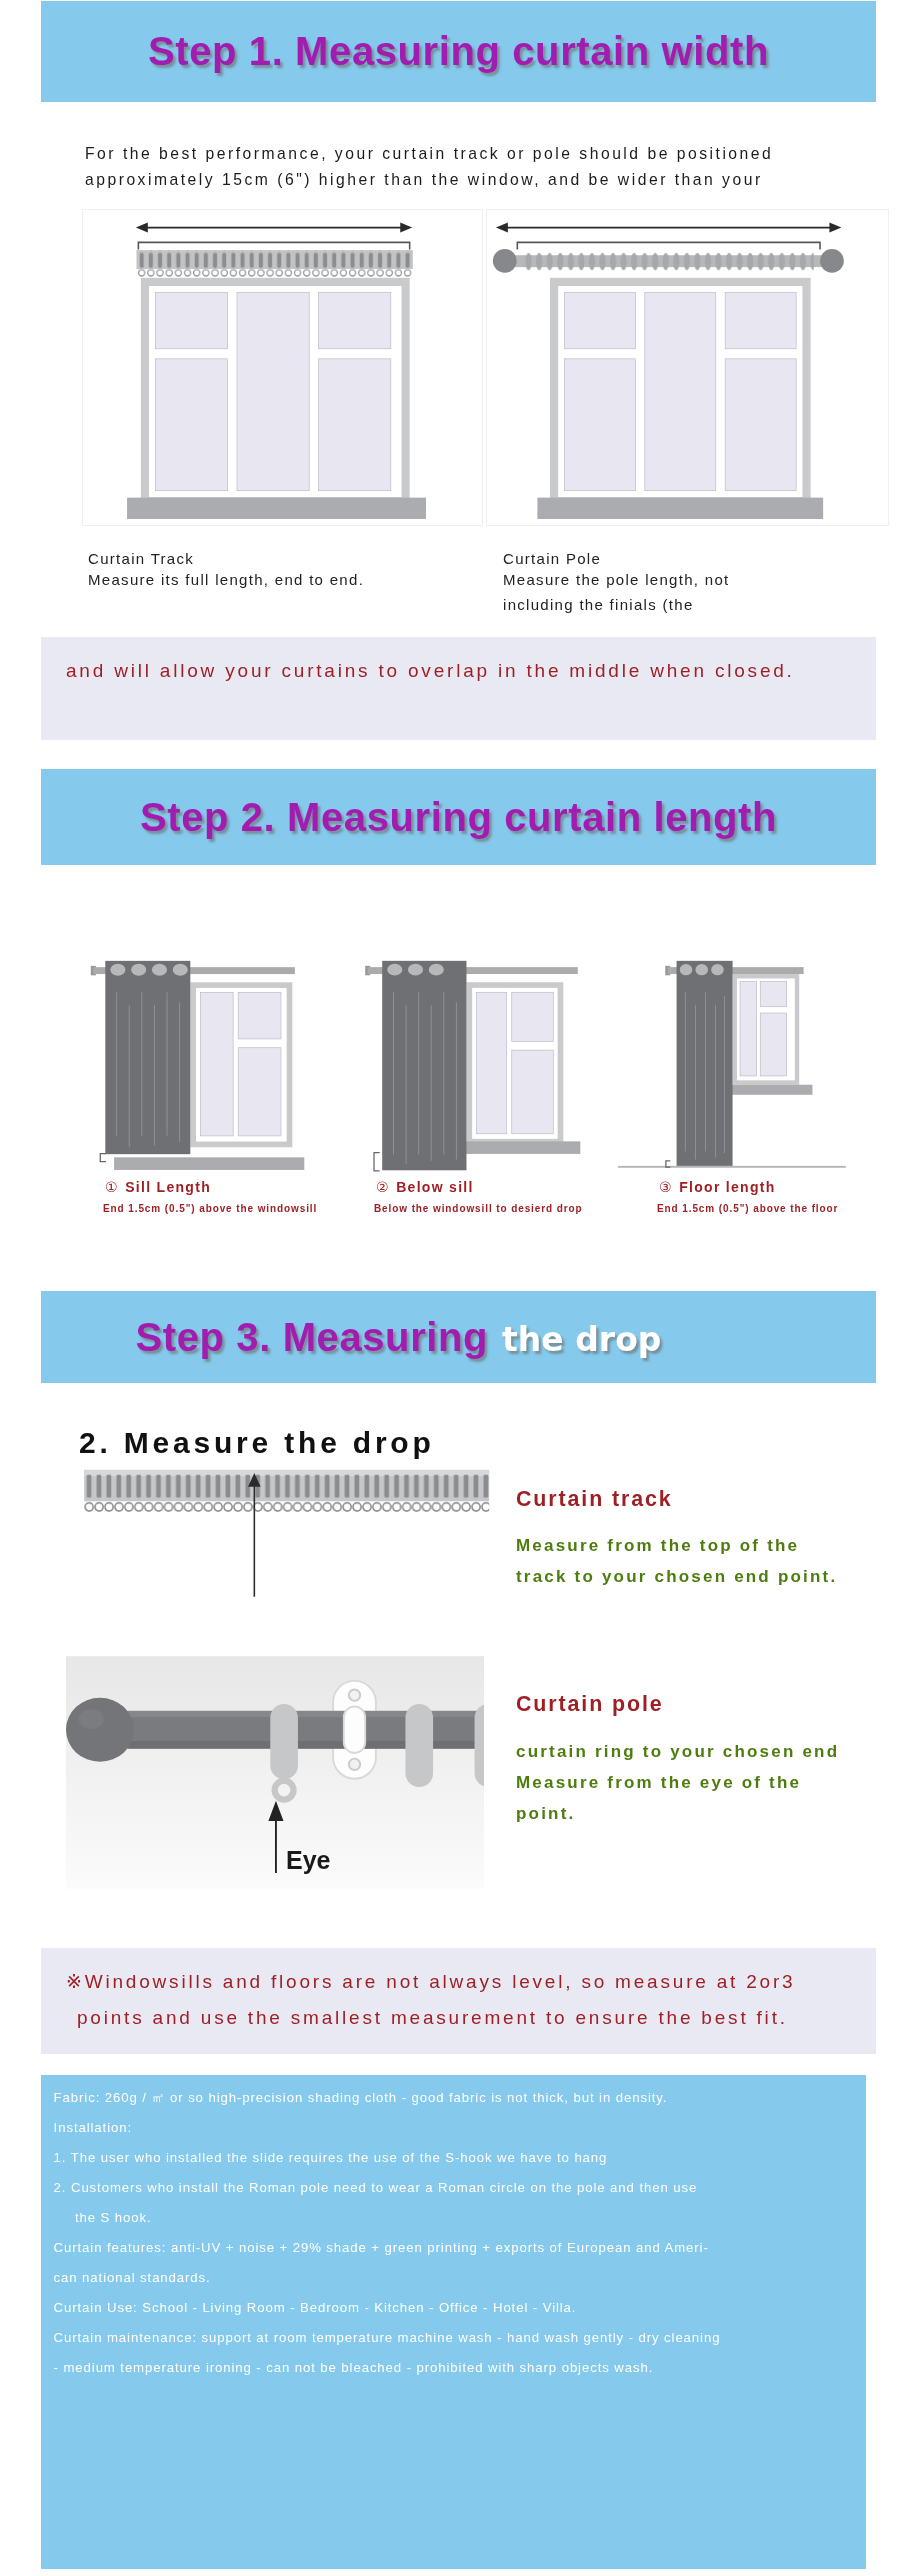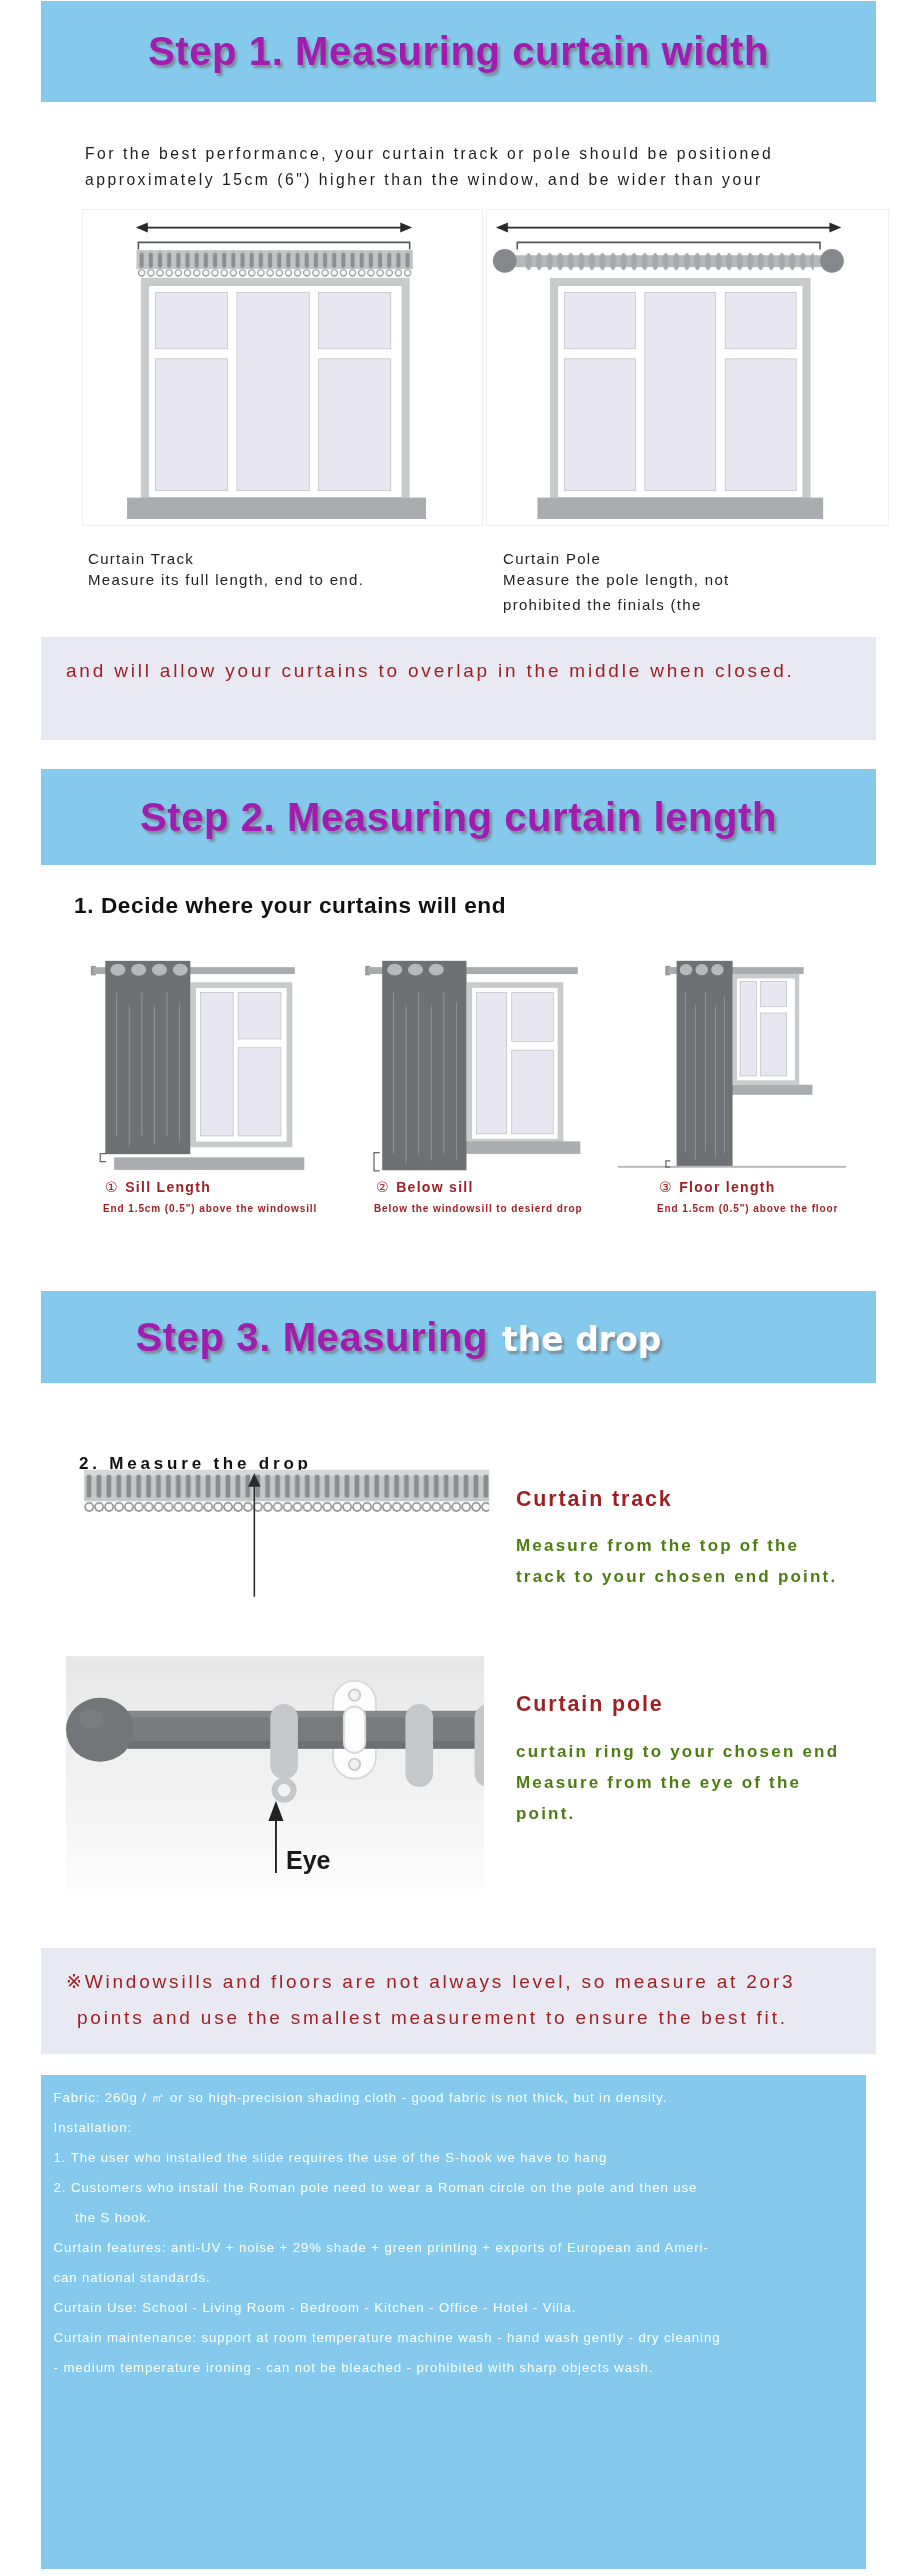--- a/index.html
+++ b/index.html
@@ -108,32 +108,31 @@
     </svg>
   </div>
 
   <div class="abs" style="left:88px;top:550px;">
     <div class="cap-title">Curtain Track</div>
     <div class="cap-line">Measure its full length, end to end.</div>
   </div>
   <div class="abs" style="left:503px;top:550px;">
     <div class="cap-title">Curtain Pole</div>
     <div class="cap-line">Measure the pole length, not</div>
-    <div class="cap-line">prohibited the finials (the</div>
+    <div class="cap-line">including the finials (the</div>
   </div>
 
   <div class="note" style="top:637px;height:103px;">
     <div>and will allow your curtains to overlap in the middle when closed.</div>
   </div>
 
   <div class="banner" style="top:769px;height:96px;">
     <span class="banner-text">Step 2. Measuring curtain length</span>
   </div>
 
-  <div class="h-black" style="left:74px;top:893px;font-size:22.6px;letter-spacing:0.6px;">1. Decide where your curtains will end</div>
 
   <svg class="abs" style="left:82px;top:947px;" width="233" height="233" viewBox="0 0 370 370">
     <rect x="172" y="56" width="162" height="262" fill="#c9cacc"></rect>
     <rect x="181" y="65" width="144" height="244" fill="#ffffff"></rect>
     <rect x="188" y="72" width="52" height="228" fill="#e7e6f1" stroke="#b7b7c2"></rect>
     <rect x="248" y="72" width="68" height="74" fill="#e7e6f1" stroke="#b7b7c2"></rect>
     <rect x="248" y="160" width="68" height="140" fill="#e7e6f1" stroke="#b7b7c2"></rect>
     <rect x="51" y="334" width="302" height="20" fill="#aaacaf"></rect>
     <rect x="14" y="30" width="8" height="15" fill="#96989b"></rect>
     <rect x="18" y="32" width="320" height="11" fill="#a9abad"></rect>
@@ -213,21 +212,21 @@
   </div>
   <div class="opt-sub" style="left:657px;top:1203px;">End 1.5cm (0.5") above the floor</div>
 
   <div class="banner" style="top:1291px;height:92px;">
     <span style="transform:translateX(-60px);display:flex;align-items:baseline;">
       <span class="banner-text">Step 3. Measuring</span>
       <span class="banner-sub">the drop</span>
     </span>
   </div>
 
-  <div class="h-black" style="left:79px;top:1426px;font-size:17px;letter-spacing:3.8px;margin-top:28px;">2. Measure the drop</div>
+  <div class="h-black" style="left:79px;top:1426px;font-size:30px;letter-spacing:3.8px;">2. Measure the drop</div>
 
   <svg class="abs" style="left:79px;top:1468px;" width="421" height="135" viewBox="0 0 670 215">
     <defs>
       <pattern id="hk2" x="8" y="3" width="15.8" height="50" patternUnits="userSpaceOnUse">
         <rect x="4" y="8" width="7.5" height="36" rx="2" fill="#8a8c8f"></rect>
       </pattern>
       <pattern id="rg2" x="8" y="53" width="15.8" height="20" patternUnits="userSpaceOnUse">
         <circle cx="8" cy="9" r="6.5" fill="#ffffff" stroke="#8a8c8f" stroke-width="2.5"></circle>
       </pattern>
     </defs>

